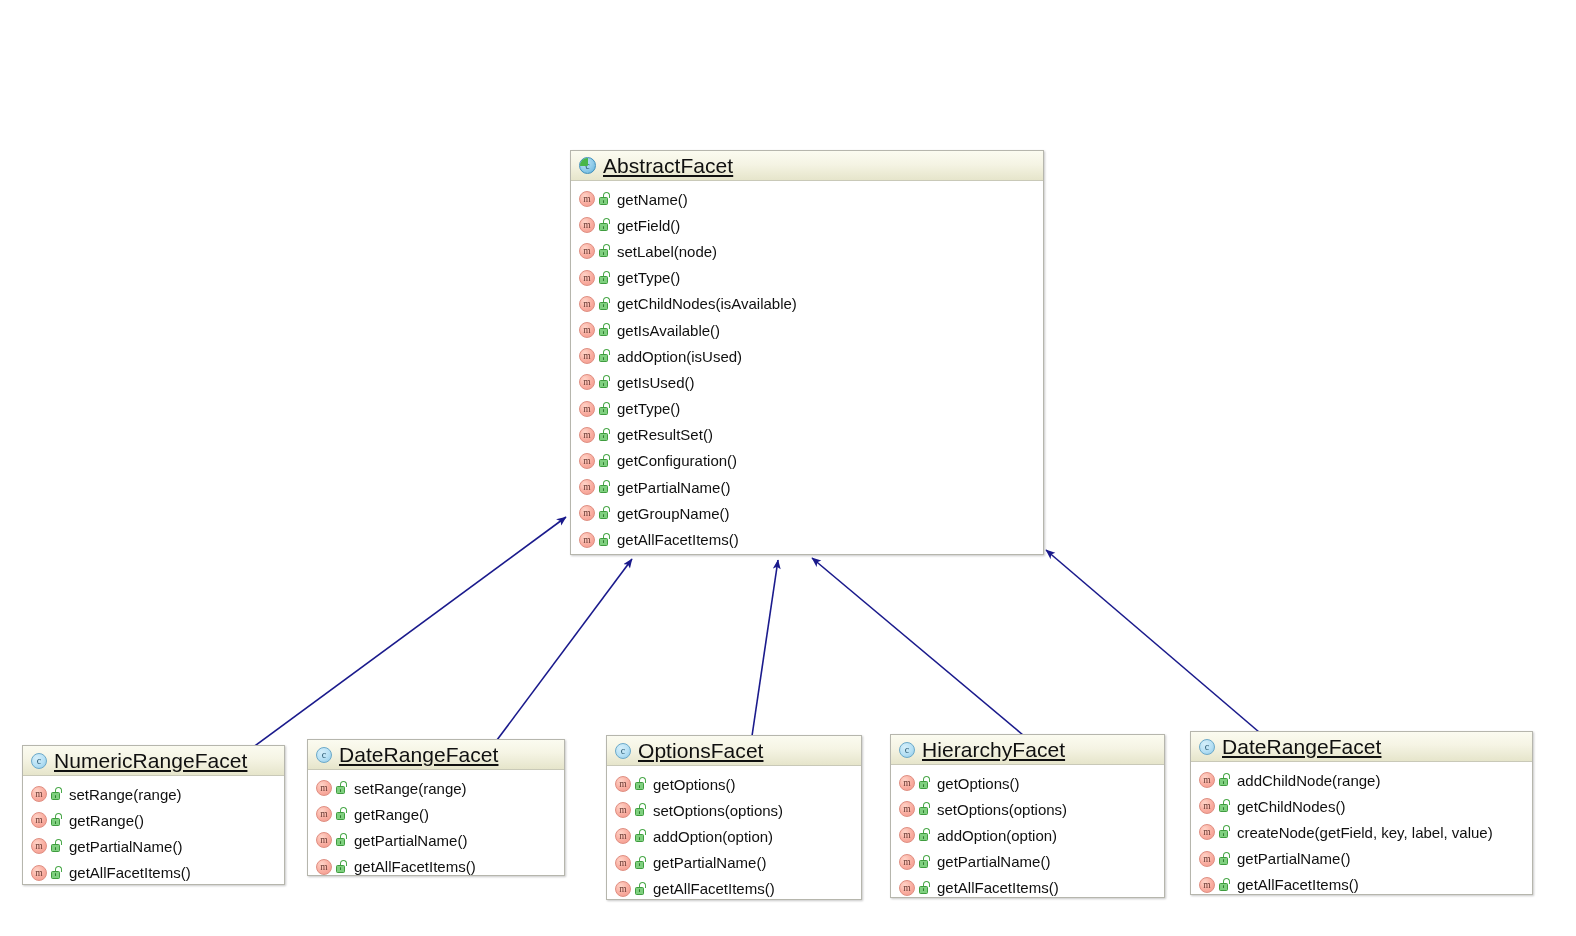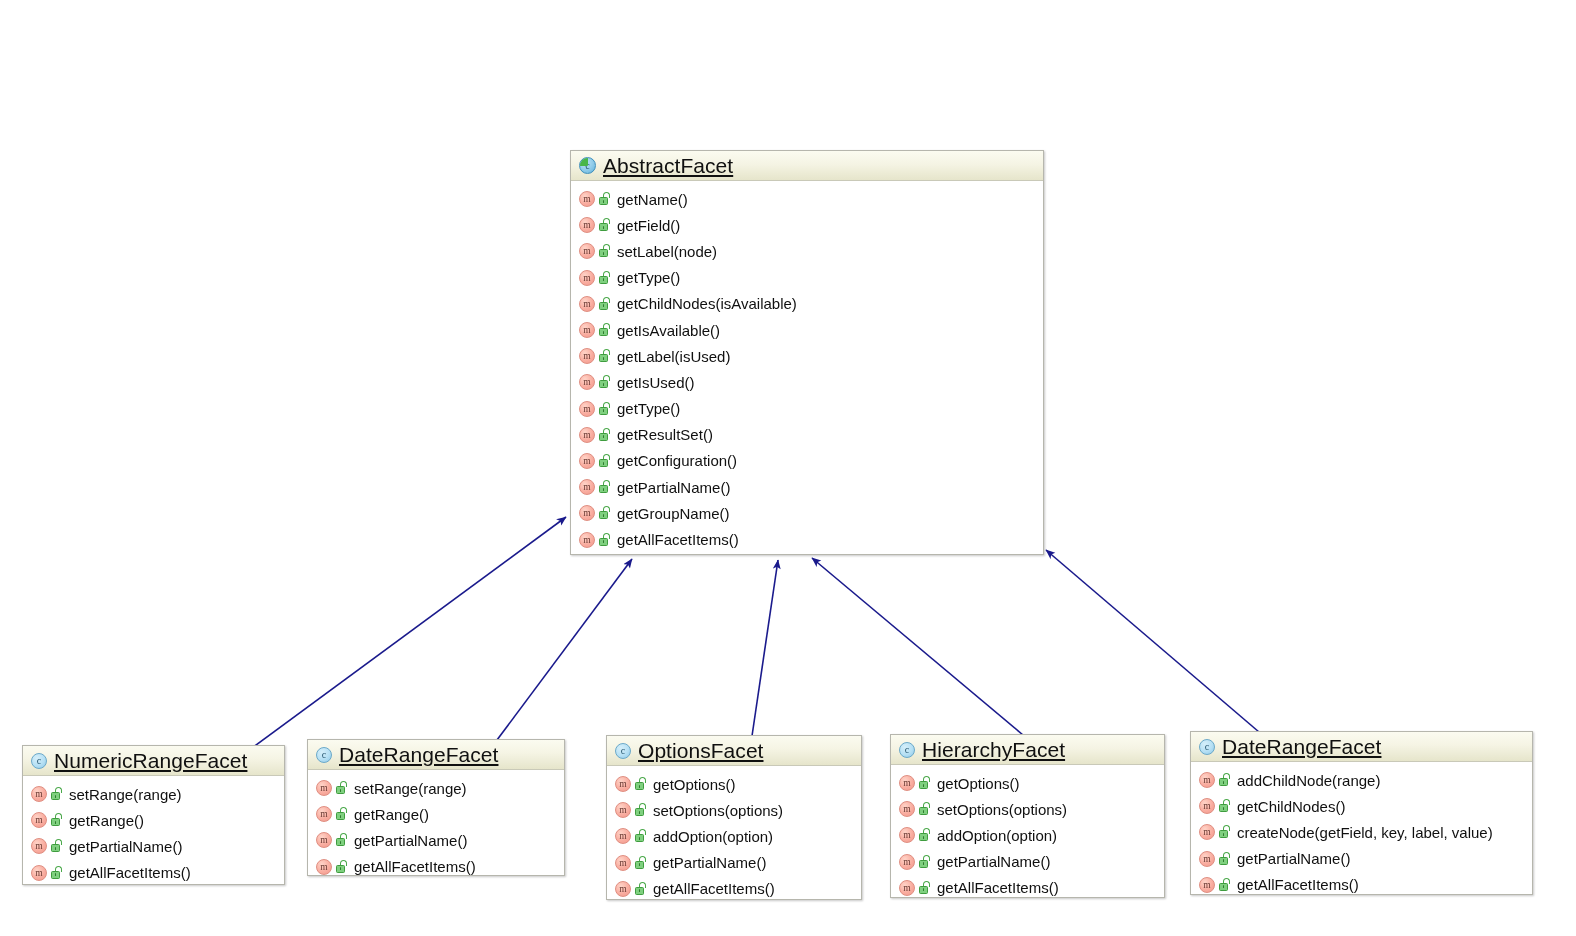--- a/index.html
+++ b/index.html
@@ -249,21 +249,21 @@
             </span>
             <span class="member-label">getIsAvailable()</span>
           </div>
           <div class="uml-member">
             <span class="icon ico-method">m</span>
             <span class="icon ico-lock">
               <span class="shackle"></span>
               <span class="bodybox"></span>
               <span class="keyhole"></span>
             </span>
-            <span class="member-label">getLabel(isUsed)</span>
+            <span class="member-label">addOption(isUsed)</span>
           </div>
           <div class="uml-member">
             <span class="icon ico-method">m</span>
             <span class="icon ico-lock">
               <span class="shackle"></span>
               <span class="bodybox"></span>
               <span class="keyhole"></span>
             </span>
             <span class="member-label">getIsUsed()</span>
           </div>

